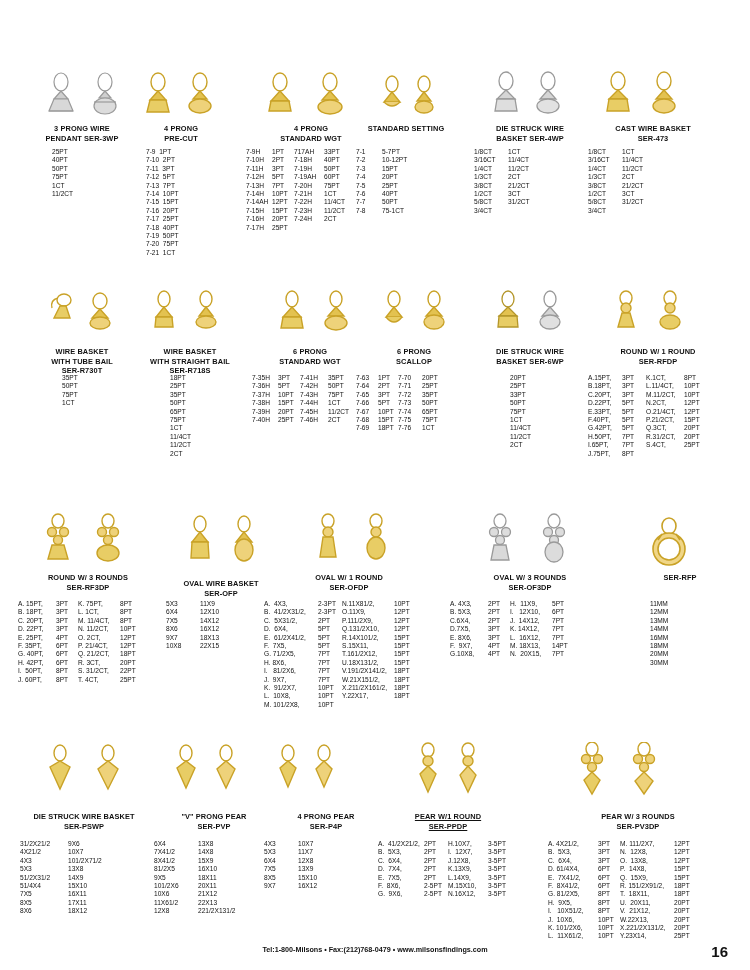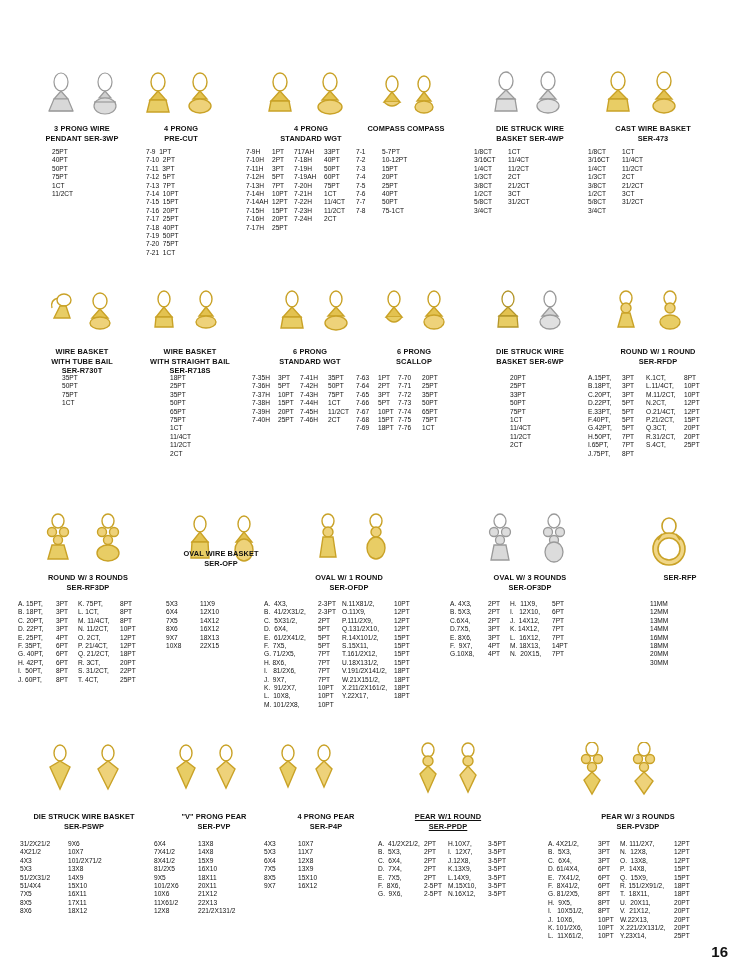--- a/index.html
+++ b/index.html
@@ -351,21 +351,21 @@
       <div class="section" style="left: 246px; top: 0px;">
         <div class="cap" style="position: absolute; top: 124px; left: 0px; width: 130px;">4 PRONG<br>STANDARD WGT</div>
         <div class="lists" style="position: absolute; top: 148px; left: 0px; width: 130px; justify-content: flex-start;">
           <div class="col" style="width: 26px;"><div>7-9H</div><div>7-10H</div><div>7-11H</div><div>7-12H</div><div>7-13H</div><div>7-14H</div><div>7-14AH</div><div>7-15H</div><div>7-16H</div><div>7-17H</div></div>
           <div class="col" style="width: 22px;"><div>1PT</div><div>2PT</div><div>3PT</div><div>5PT</div><div>7PT</div><div>10PT</div><div>12PT</div><div>15PT</div><div>20PT</div><div>25PT</div></div>
           <div class="col" style="width: 30px;"><div>717AH</div><div>7-18H</div><div>7-19H</div><div>7-19AH</div><div>7-20H</div><div>7-21H</div><div>7-22H</div><div>7-23H</div><div>7-24H</div></div>
           <div class="col" style="width: 30px;"><div>33PT</div><div>40PT</div><div>50PT</div><div>60PT</div><div>75PT</div><div>1CT</div><div>11/4CT</div><div>11/2CT</div><div>2CT</div></div>
         </div>
       </div>
       <div class="section" style="left: 356px; top: 0px;">
-        <div class="cap" style="position: absolute; top: 124px; left: 0px; width: 100px;">COMPASS COMPASS</div>
+        <div class="cap" style="position: absolute; top: 124px; left: 0px; width: 100px;">STANDARD SETTING</div>
         <div class="lists" style="position: absolute; top: 148px; left: 0px; width: 100px; justify-content: flex-start;">
           <div class="col" style="width: 26px;"><div>7-1</div><div>7-2</div><div>7-3</div><div>7-4</div><div>7-5</div><div>7-6</div><div>7-7</div><div>7-8</div></div>
           <div class="col" style="width: 34px;"><div>5-7PT</div><div>10-12PT</div><div>15PT</div><div>20PT</div><div>25PT</div><div>40PT</div><div>50PT</div><div>75-1CT</div></div>
         </div>
       </div>
       <div class="section" style="left: 474px; top: 0px;">
         <div class="cap" style="position: absolute; top: 124px; left: 0px; width: 112px;">DIE STRUCK WIRE<br>BASKET SER-4WP</div>
         <div class="lists" style="position: absolute; top: 148px; left: 0px; width: 112px; justify-content: flex-start;">
           <div class="col" style="width: 34px;"><div>1/8CT</div><div>3/16CT</div><div>1/4CT</div><div>1/3CT</div><div>3/8CT</div><div>1/2CT</div><div>5/8CT</div><div>3/4CT</div></div>
           <div class="col" style="width: 34px;"><div>1CT</div><div>11/4CT</div><div>11/2CT</div><div>2CT</div><div>21/2CT</div><div>3CT</div><div>31/2CT</div></div>
@@ -426,21 +426,21 @@
       <div class="section" style="left: 18px; top: 0px;">
         <div class="cap" style="position: absolute; top: 573px; left: 0px; width: 140px;">ROUND W/ 3 ROUNDS<br>SER-RF3DP</div>
         <div class="lists" style="position: absolute; top: 600px; left: 0px; width: 140px; justify-content: flex-start;">
           <div class="col" style="width: 38px;"><div>A. 15PT,</div><div>B. 18PT,</div><div>C. 20PT,</div><div>D. 22PT,</div><div>E. 25PT,</div><div>F. 35PT,</div><div>G. 40PT,</div><div>H. 42PT,</div><div>I.  50PT,</div><div>J. 60PT,</div></div>
           <div class="col" style="width: 22px;"><div>3PT</div><div>3PT</div><div>3PT</div><div>3PT</div><div>4PT</div><div>6PT</div><div>6PT</div><div>6PT</div><div>8PT</div><div>8PT</div></div>
           <div class="col" style="width: 42px;"><div>K. 75PT,</div><div>L. 1CT,</div><div>M. 11/4CT,</div><div>N. 11/2CT,</div><div>O. 2CT,</div><div>P. 21/4CT,</div><div>Q. 21/2CT,</div><div>R. 3CT,</div><div>S. 31/2CT,</div><div>T. 4CT,</div></div>
           <div class="col" style="width: 24px;"><div>8PT</div><div>8PT</div><div>8PT</div><div>10PT</div><div>12PT</div><div>12PT</div><div>18PT</div><div>20PT</div><div>22PT</div><div>25PT</div></div>
         </div>
       </div>
       <div class="section" style="left: 166px; top: 0px;">
-        <div class="cap" style="position: absolute; top: 549px; left: 0px; width: 110px;">OVAL WIRE BASKET<br>SER-OFP</div>
+        <div class="cap" style="position: absolute; top: 579px; left: 0px; width: 110px;">OVAL WIRE BASKET<br>SER-OFP</div>
         <div class="lists" style="position: absolute; top: 600px; left: 0px; width: 110px; justify-content: flex-start;">
           <div class="col" style="width: 34px;"><div>5X3</div><div>6X4</div><div>7X5</div><div>8X6</div><div>9X7</div><div>10X8</div></div>
           <div class="col" style="width: 34px;"><div>11X9</div><div>12X10</div><div>14X12</div><div>16X12</div><div>18X13</div><div>22X15</div></div>
         </div>
       </div>
       <div class="section" style="left: 264px; top: 0px;">
         <div class="cap" style="position: absolute; top: 573px; left: 0px; width: 170px;">OVAL W/ 1 ROUND<br>SER-OFDP</div>
         <div class="lists" style="position: absolute; top: 600px; left: 0px; width: 170px; justify-content: flex-start;">
           <div class="col" style="width: 54px;"><div>A.  4X3,</div><div>B.  41/2X31/2,</div><div>C.  5X31/2,</div><div>D.  6X4,</div><div>E.  61/2X41/2,</div><div>F.  7X5,</div><div>G. 71/2X5,</div><div>H. 8X6,</div><div>I.   81/2X6,</div><div>J.  9X7,</div><div>K.  91/2X7,</div><div>L.  10X8,</div><div>M. 101/2X8,</div></div>
           <div class="col" style="width: 24px;"><div>2-3PT</div><div>2-3PT</div><div>2PT</div><div>5PT</div><div>5PT</div><div>5PT</div><div>7PT</div><div>7PT</div><div>7PT</div><div>7PT</div><div>10PT</div><div>10PT</div><div>10PT</div></div>
@@ -497,14 +497,15 @@
         <div class="cap" style="position: absolute; top: 812px; left: 0px; width: 180px;">PEAR W/ 3 ROUNDS<br>SER-PV3DP</div>
         <div class="lists" style="position: absolute; top: 840px; left: 0px; width: 180px; justify-content: flex-start;">
           <div class="col" style="width: 50px;"><div>A. 4X21/2,</div><div>B.  5X3,</div><div>C.  6X4,</div><div>D. 61/4X4,</div><div>E.  7X41/2,</div><div>F.  8X41/2,</div><div>G. 81/2X5,</div><div>H.  9X5,</div><div>I.   10X51/2,</div><div>J.  10X6,</div><div>K. 101/2X6,</div><div>L.  11X61/2,</div></div>
           <div class="col" style="width: 22px;"><div>3PT</div><div>3PT</div><div>3PT</div><div>6PT</div><div>6PT</div><div>6PT</div><div>8PT</div><div>8PT</div><div>8PT</div><div>10PT</div><div>10PT</div><div>10PT</div></div>
           <div class="col" style="width: 54px;"><div>M. 111/2X7,</div><div>N.  12X8,</div><div>O.  13X8,</div><div>P.  14X8,</div><div>Q.  15X9,</div><div>R. 151/2X91/2,</div><div>T.  18X11,</div><div>U.  20X11,</div><div>V.  21X12,</div><div>W.22X13,</div><div>X.221/2X131/2,</div><div>Y.23X14,</div></div>
           <div class="col" style="width: 24px;"><div>12PT</div><div>12PT</div><div>12PT</div><div>15PT</div><div>15PT</div><div>18PT</div><div>18PT</div><div>20PT</div><div>20PT</div><div>20PT</div><div>20PT</div><div>25PT</div></div>
         </div>
       </div>
     </div>
 
+  <div class="footer">Tel:1-800-Milsons • Fax:(212)768-0479 • www.milsonsfindings.com</div>
   <div class="pageno">16</div>
 </div>
 
 </body></html>

